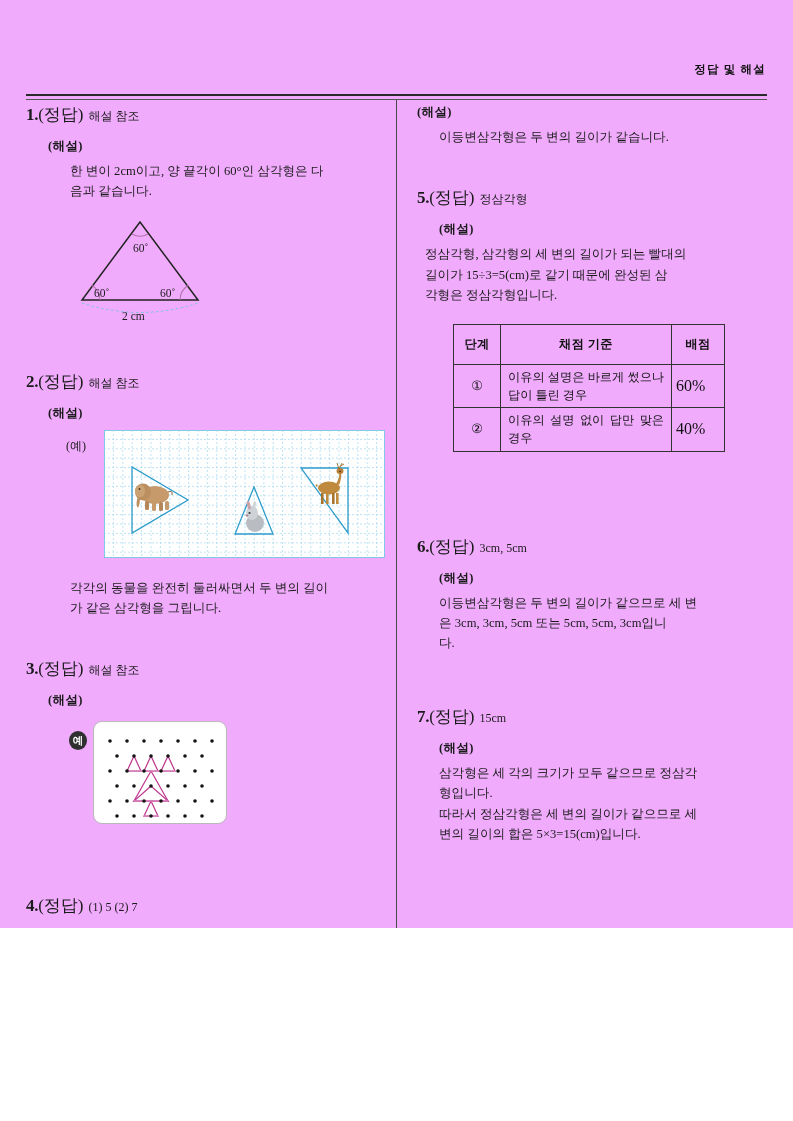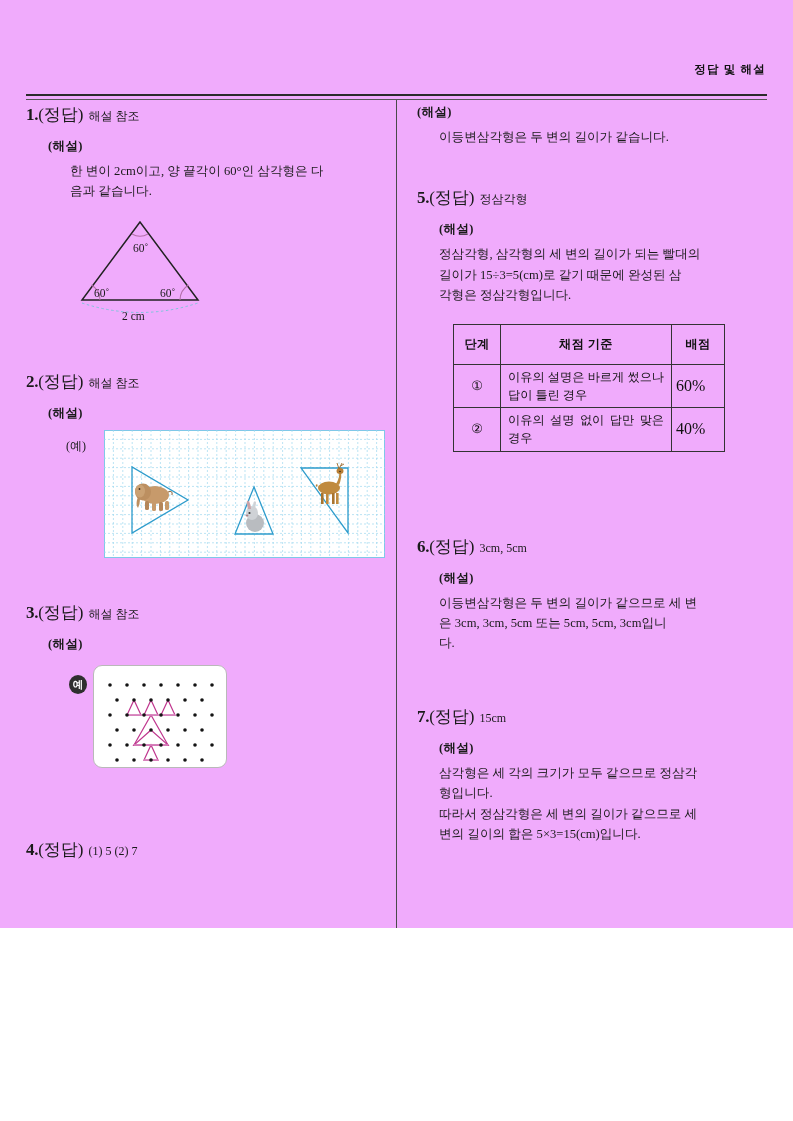--- a/index.html
+++ b/index.html
@@ -377,20 +377,24 @@
               <rect x="12" y="19" width="2.6" height="11" fill="#c08a3e"></rect>
               <rect x="18" y="19" width="2.6" height="11" fill="#a8742f"></rect>
               <rect x="22" y="19" width="2.6" height="11" fill="#c08a3e"></rect>
               <path d="M 4,11 Q 1,9 2,13 Z" fill="#b87f36"></path>
               <circle cx="26" cy="-2.5" r="0.8" fill="#3a2a12"></circle>
             </g>
           </svg>
         </div>
       </div>
 
+      <div class="sol-body" style="margin-top:16px;">
+        <p>각각의 동물을 완전히 둘러싸면서 두 변의 길이</p>
+        <p class="nowrapline">가 같은 삼각형을 그립니다.</p>
+      </div>
     </div>
 
     <div class="spacer-m"></div>
 
     <div class="prob">
       <div class="prob-head">
         <span class="prob-num">3.</span><span class="prob-ans-label">(정답)</span><span class="prob-ans-text">해설 참조</span>
       </div>
       <div class="sol-label">(해설)</div>
 
@@ -488,21 +492,21 @@
       </div>
     </div>
 
     <div class="spacer-m"></div>
 
     <div class="prob">
       <div class="prob-head">
         <span class="prob-num">5.</span><span class="prob-ans-label">(정답)</span><span class="prob-ans-text">정삼각형</span>
       </div>
       <div class="sol-label">(해설)</div>
-      <div class="sol-body" style="margin-left:22px; width:300px;">
+      <div class="sol-body" style="margin-left:8px; width:300px;">
         <p>정삼각형, 삼각형의 세 변의 길이가 되는 빨대의</p>
         <p>길이가 15÷3=5(cm)로 같기 때문에 완성된 삼</p>
         <p class="nowrapline">각형은 정삼각형입니다.</p>
       </div>
 
       <table class="score-table">
         <thead>
           <tr>
             <th class="col-step">단계</th>
             <th>채점 기준</th>

